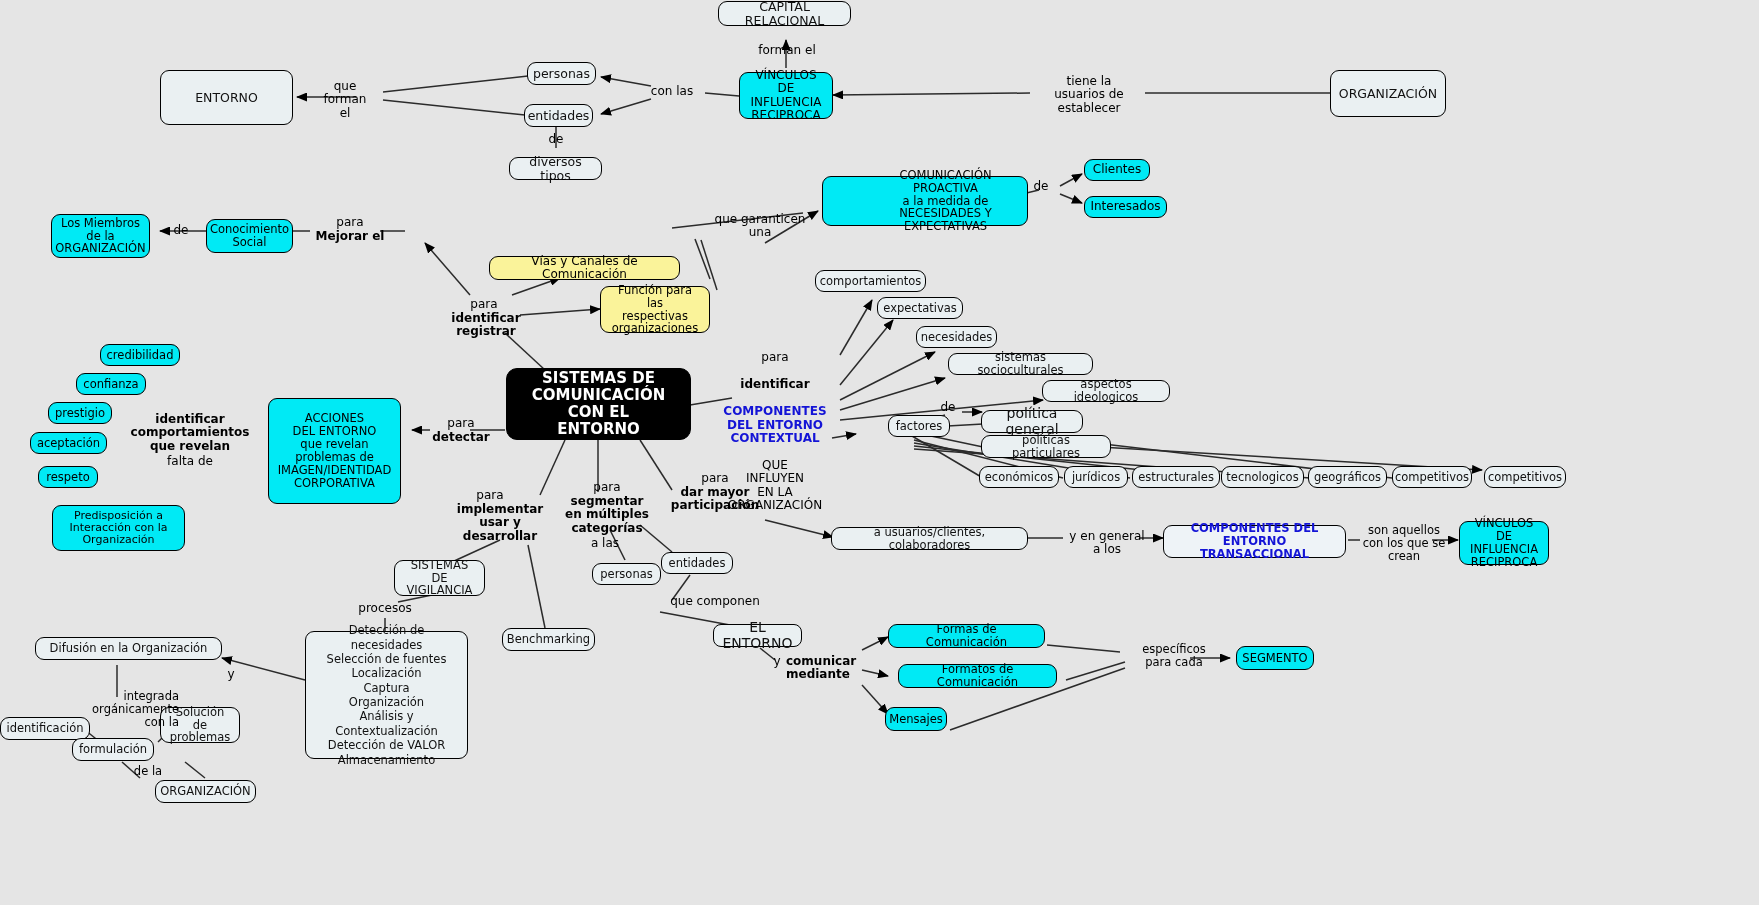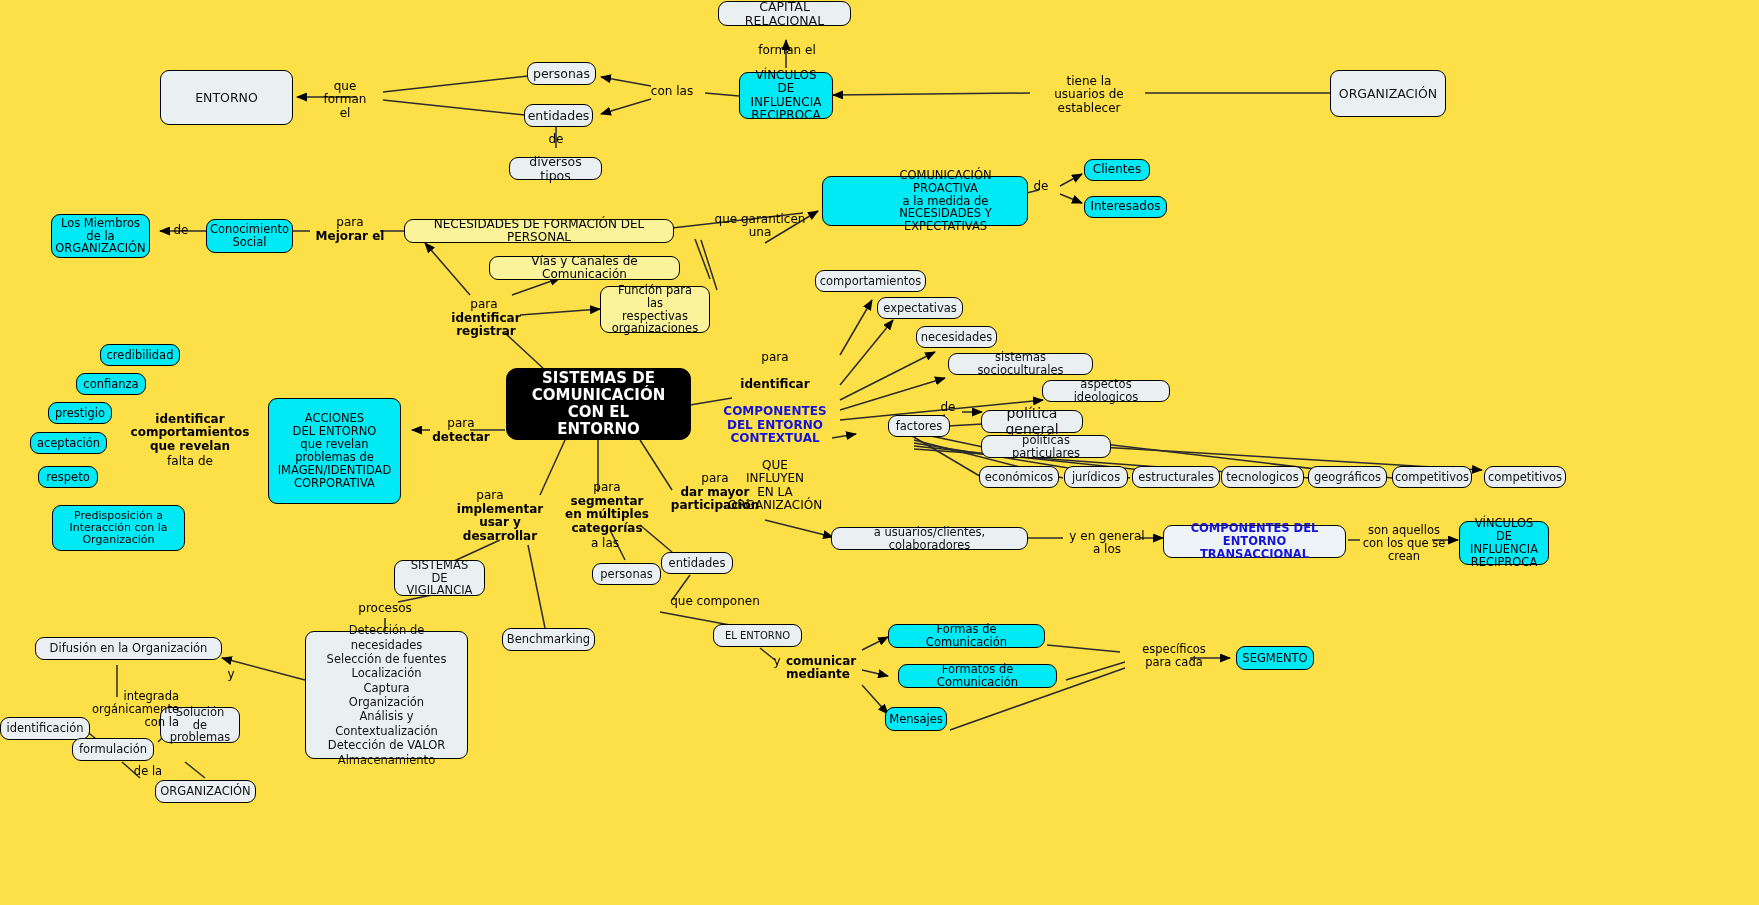--- a/index.html
+++ b/index.html
@@ -1,17 +1,17 @@
 <!DOCTYPE html>
 <html><head>
 <meta charset="utf-8">
 <style>
   html,body{margin:0;padding:0;background:#fff;}
   body{font-family:"DejaVu Sans","Liberation Sans",sans-serif;}
-  #canvas{position:relative;width:1759px;height:905px;overflow:hidden;background:#fde047;}
+  #canvas{position:relative;width:1759px;height:905px;overflow:hidden;background:#e5e5e5;}
   #edges{position:absolute;left:0;top:0;width:1759px;height:905px;pointer-events:none;}
   .node{position:absolute;box-sizing:border-box;border:1.4px solid #000;border-radius:9px;
         display:flex;align-items:center;justify-content:center;text-align:center;
         line-height:1.12;padding:3px 7px;}
   .grey{background:#eaf0f2;color:#111;}
   .cyan{background:#00eaf5;color:#000;}
   .yellow{background:#faf39a;color:#000;}
   .black{background:#000;color:#fff;font-weight:bold;border-radius:11px;}
   .blueborder{background:#eef3f7;color:#1414d6;font-weight:bold;border:1.6px solid #000;}
   .lbl{position:absolute;color:#000;text-align:center;line-height:1.12;white-space:pre-line;}
@@ -131,21 +131,20 @@
   <div class="node grey" style="left:527px;top:62px;width:69px;height:23px;font-size:12.5px;">personas</div>
   <div class="node grey" style="left:524px;top:104px;width:69px;height:23px;font-size:12.5px;">entidades</div>
   <div class="node grey" style="left:509px;top:157px;width:93px;height:23px;font-size:12.5px;">diversos tipos</div>
 
   <div class="node cyan" style="left:822px;top:176px;width:206px;height:50px;font-size:11.5px;white-space:pre-line;padding-left:48px;">COMUNICACIÓN PROACTIVA
 a la medida de NECESIDADES Y
 EXPECTATIVAS</div>
   <div class="node cyan" style="left:1084px;top:159px;width:66px;height:22px;font-size:12px;">Clientes</div>
   <div class="node cyan" style="left:1084px;top:196px;width:83px;height:22px;font-size:12px;">Interesados</div>
 
-  <div class="node yellow" style="left:404px;top:219px;width:270px;height:24px;font-size:12px;">NECESIDADES DE FORMACIÓN DEL PERSONAL</div>
   <div class="node yellow" style="left:489px;top:256px;width:191px;height:24px;font-size:12px;">Vías y Canales de Comunicación</div>
   <div class="node yellow" style="left:600px;top:286px;width:110px;height:47px;font-size:11.5px;white-space:pre-line;">Función para las
 respectivas
 organizaciones</div>
 
   <div class="node cyan" style="left:206px;top:219px;width:87px;height:34px;font-size:11.5px;white-space:pre-line;">Conocimiento
 Social</div>
   <div class="node cyan" style="left:51px;top:214px;width:99px;height:44px;font-size:11.5px;white-space:pre-line;">Los Miembros
 de la
 ORGANIZACIÓN</div>
@@ -193,21 +192,21 @@
 ENTORNO TRANSACCIONAL</div>
   <div class="node cyan" style="left:1459px;top:521px;width:90px;height:44px;font-size:11.5px;white-space:pre-line;">VÍNCULOS DE
 INFLUENCIA
 RECIPROCA</div>
 
   <div class="node grey" style="left:394px;top:560px;width:91px;height:36px;font-size:11.5px;white-space:pre-line;">SISTEMAS DE
 VIGILANCIA</div>
   <div class="node grey" style="left:502px;top:628px;width:93px;height:23px;font-size:11.5px;">Benchmarking</div>
   <div class="node grey" style="left:592px;top:563px;width:69px;height:22px;font-size:11.5px;">personas</div>
   <div class="node grey" style="left:661px;top:552px;width:72px;height:22px;font-size:11.5px;">entidades</div>
-  <div class="node grey" style="left:713px;top:624px;width:89px;height:23px;font-size:10px;">EL ENTORNO</div>
+  <div class="node grey" style="left:713px;top:624px;width:89px;height:23px;font-size:14px;border-radius:8px;">EL ENTORNO</div>
 
   <div class="node grey" style="left:305px;top:631px;width:163px;height:128px;font-size:11.5px;white-space:pre-line;line-height:1.25;">Detección de necesidades
 Selección de fuentes
 Localización
 Captura
 Organización
 Análisis y Contextualización
 Detección de VALOR
 Almacenamiento</div>
   <div class="node grey" style="left:35px;top:637px;width:187px;height:23px;font-size:11.5px;">Difusión en la Organización</div>

